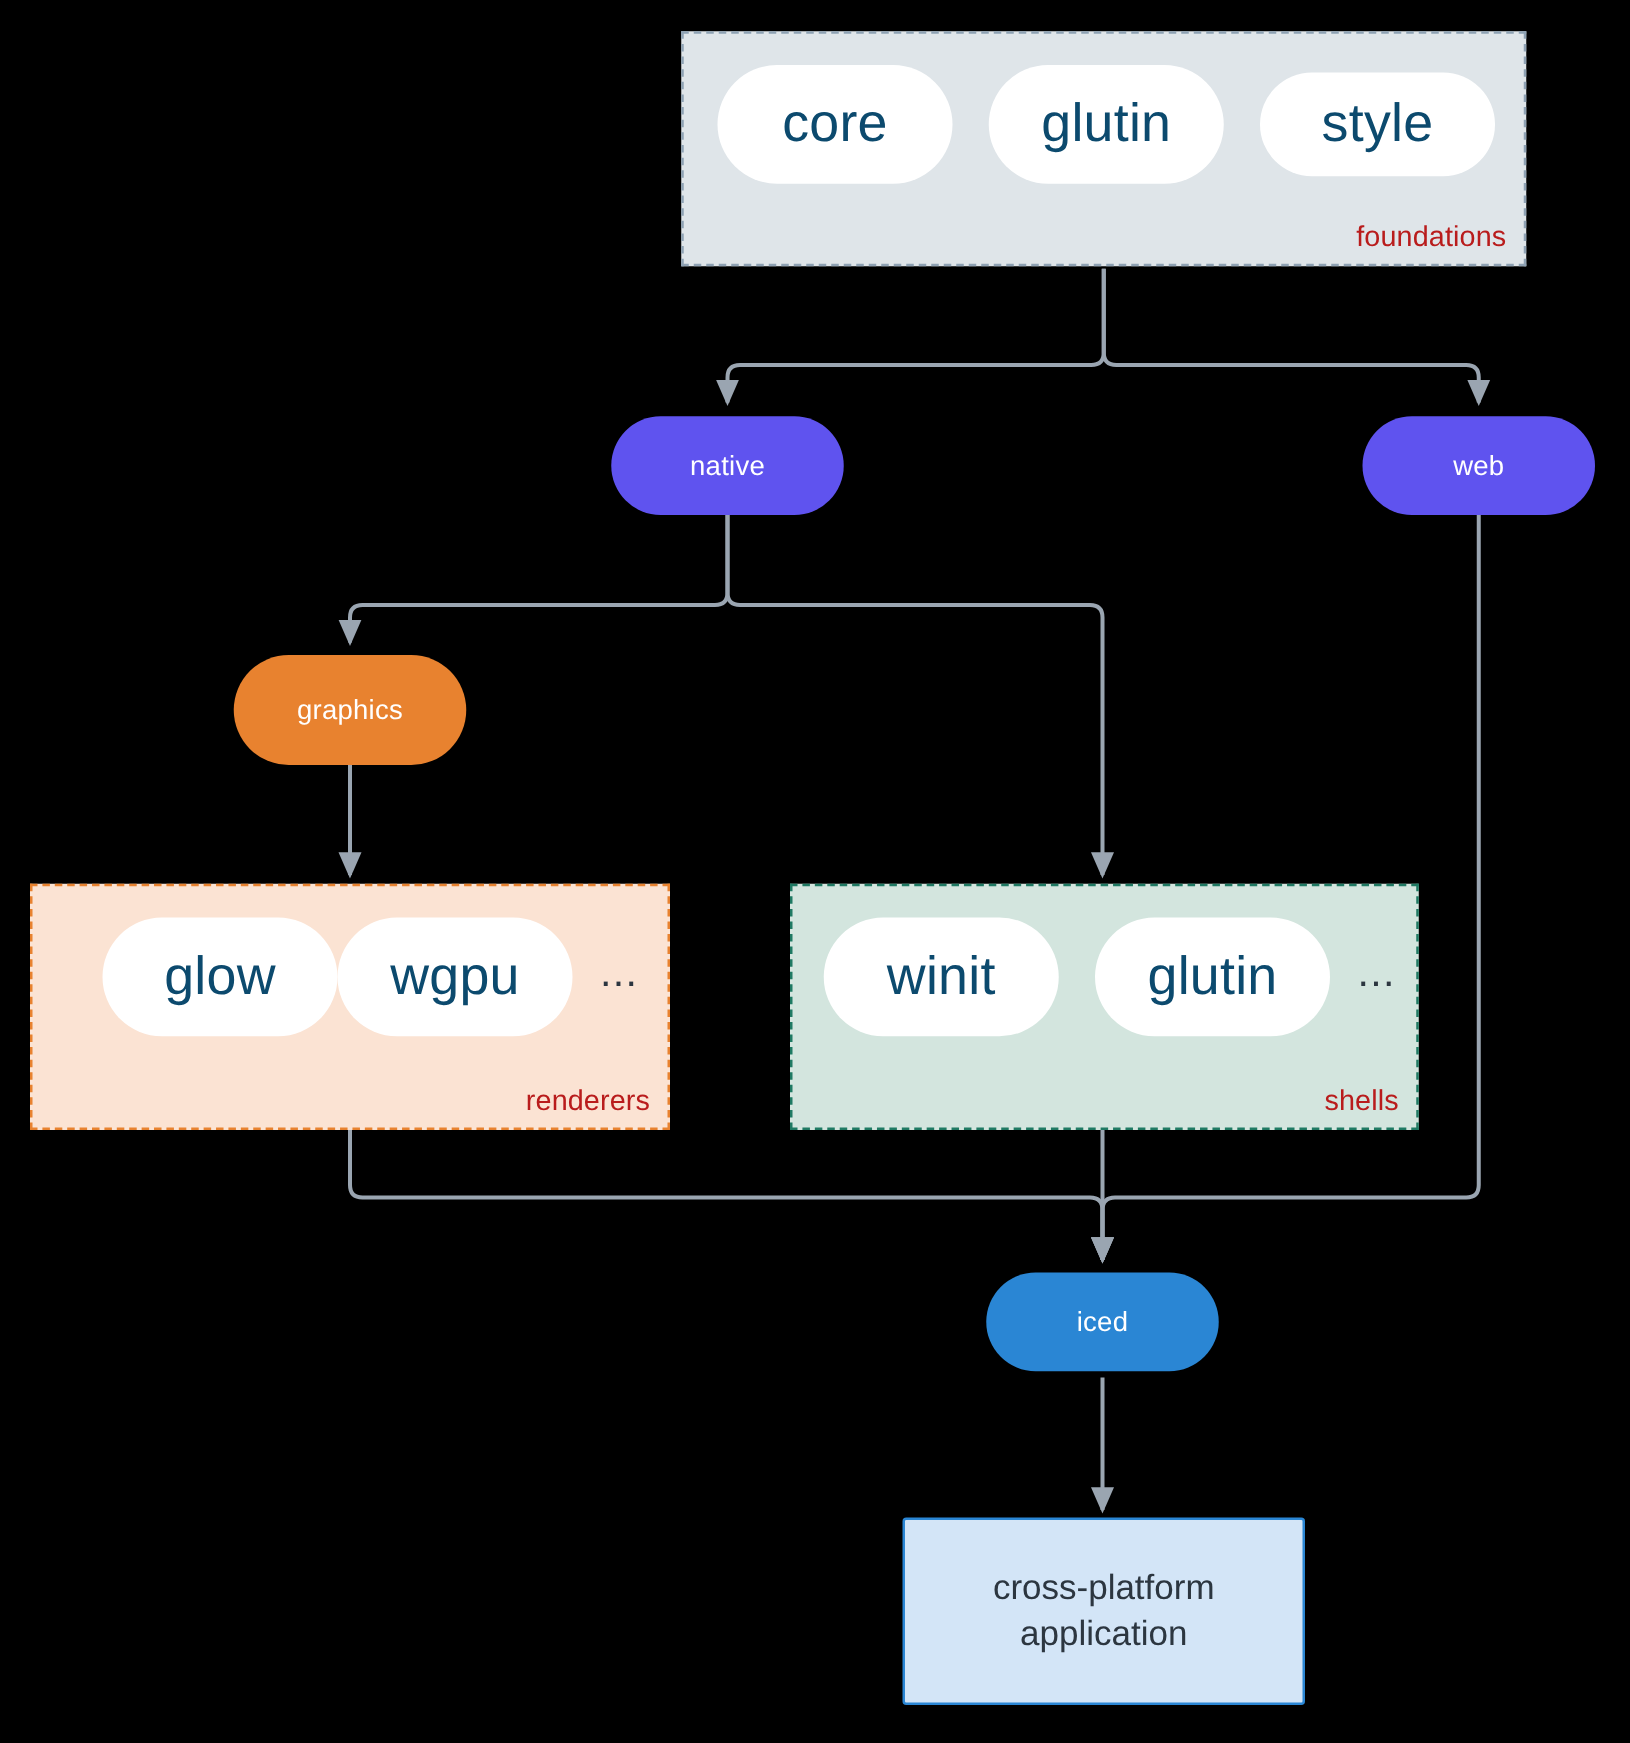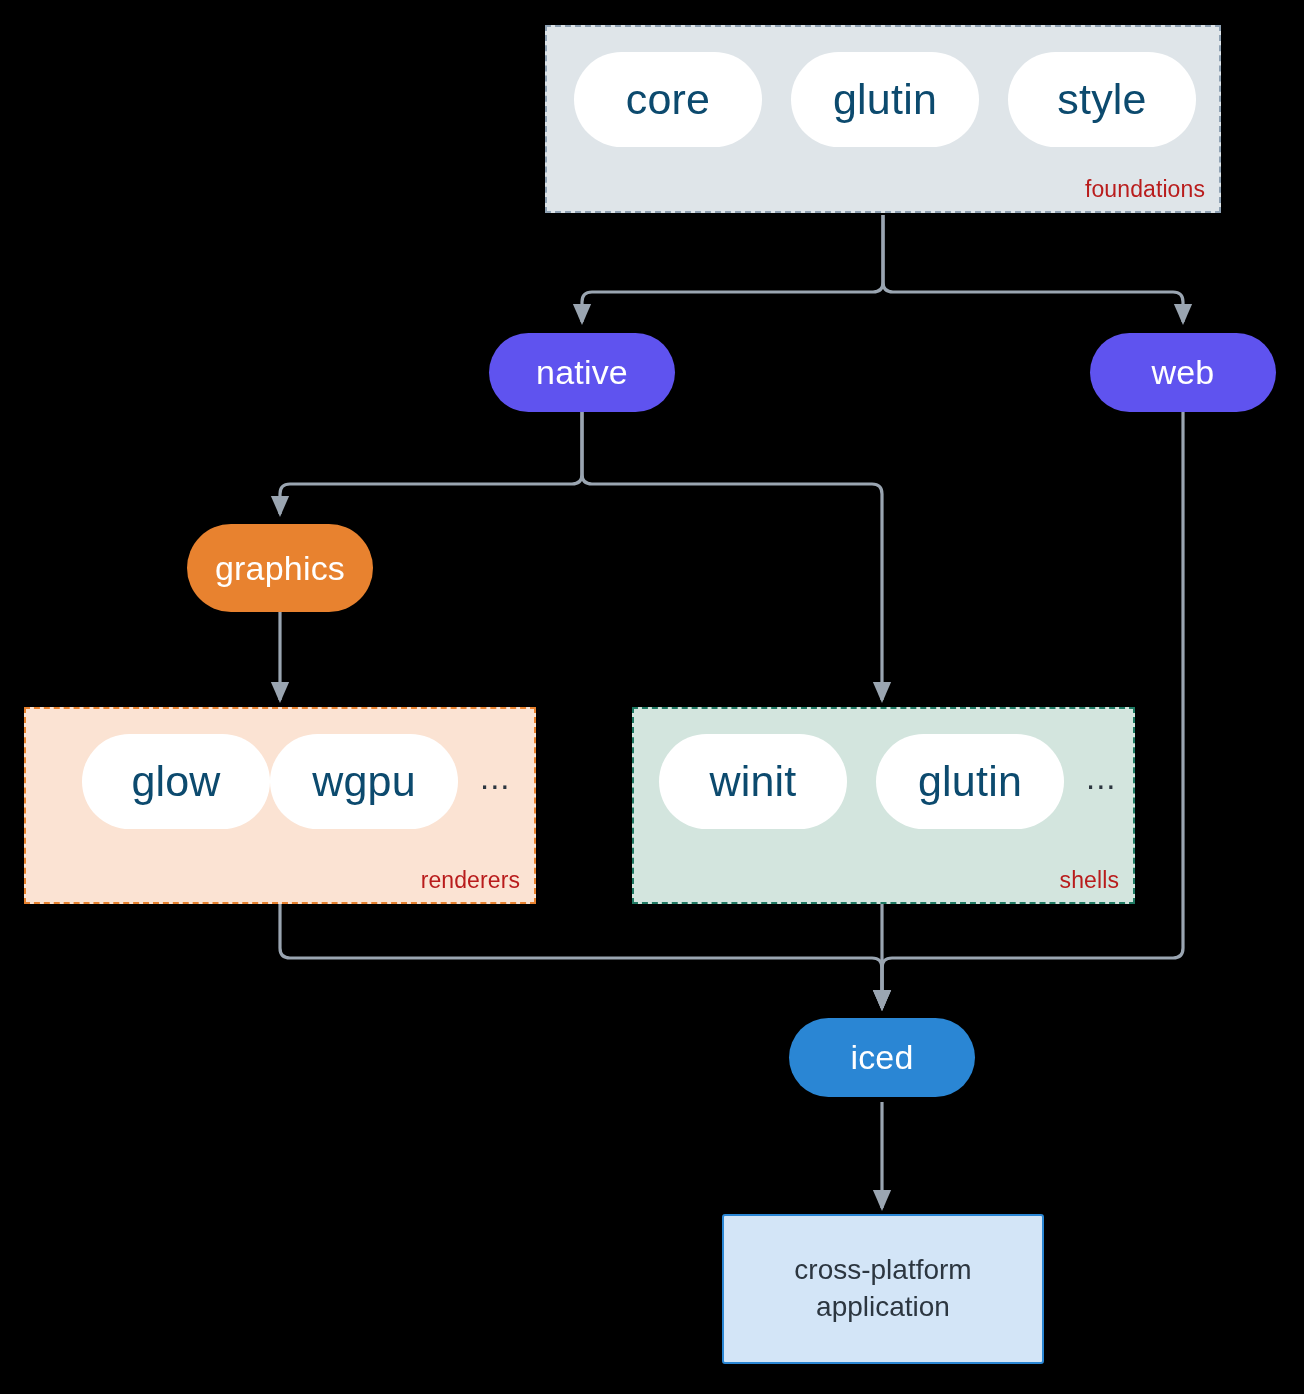--- a/index.html
+++ b/index.html
@@ -61,21 +61,21 @@
     padding-left: 22px;
     padding-bottom: 8px;
   }
   .node {
     position: absolute;
     box-sizing: border-box;
     display: flex;
     align-items: center;
     justify-content: center;
     color: #ffffff;
-    font-size: 34px;
+    font-size: 22px;
     letter-spacing: .2px;
     border-radius: 999px;
     white-space: nowrap;
   }
   .rect-node {
     position: absolute;
     box-sizing: border-box;
     display: flex;
     flex-direction: column;
     align-items: center;
@@ -119,21 +119,21 @@
   </svg>
 
   <div class="cluster" style="left:545px; top:25px; width:676px; height:188px; background:#dfe5e9; border-color:#8fa2b4;">
     <div class="pill-row" style="left:27px; top:25px;">
       <div class="pill" style="width:188px; height:95px;">
         <span>core</span>
       </div>
       <div class="pill" style="width:188px; height:95px; margin-left:29px;">
         <span>glutin</span>
       </div>
-      <div class="pill" style="width:188px; height:95px; margin-left:29px;">
+      <div class="pill" style="width:188px; height:83px; margin-left:29px;">
         <span>style</span>
       </div>
     </div>
     <div class="cluster-label">foundations</div>
   </div>
 
   <div class="node" style="left:489px; top:333px; width:186px; height:79px; background:#5f53ef;">
     <span>native</span>
   </div>
 

